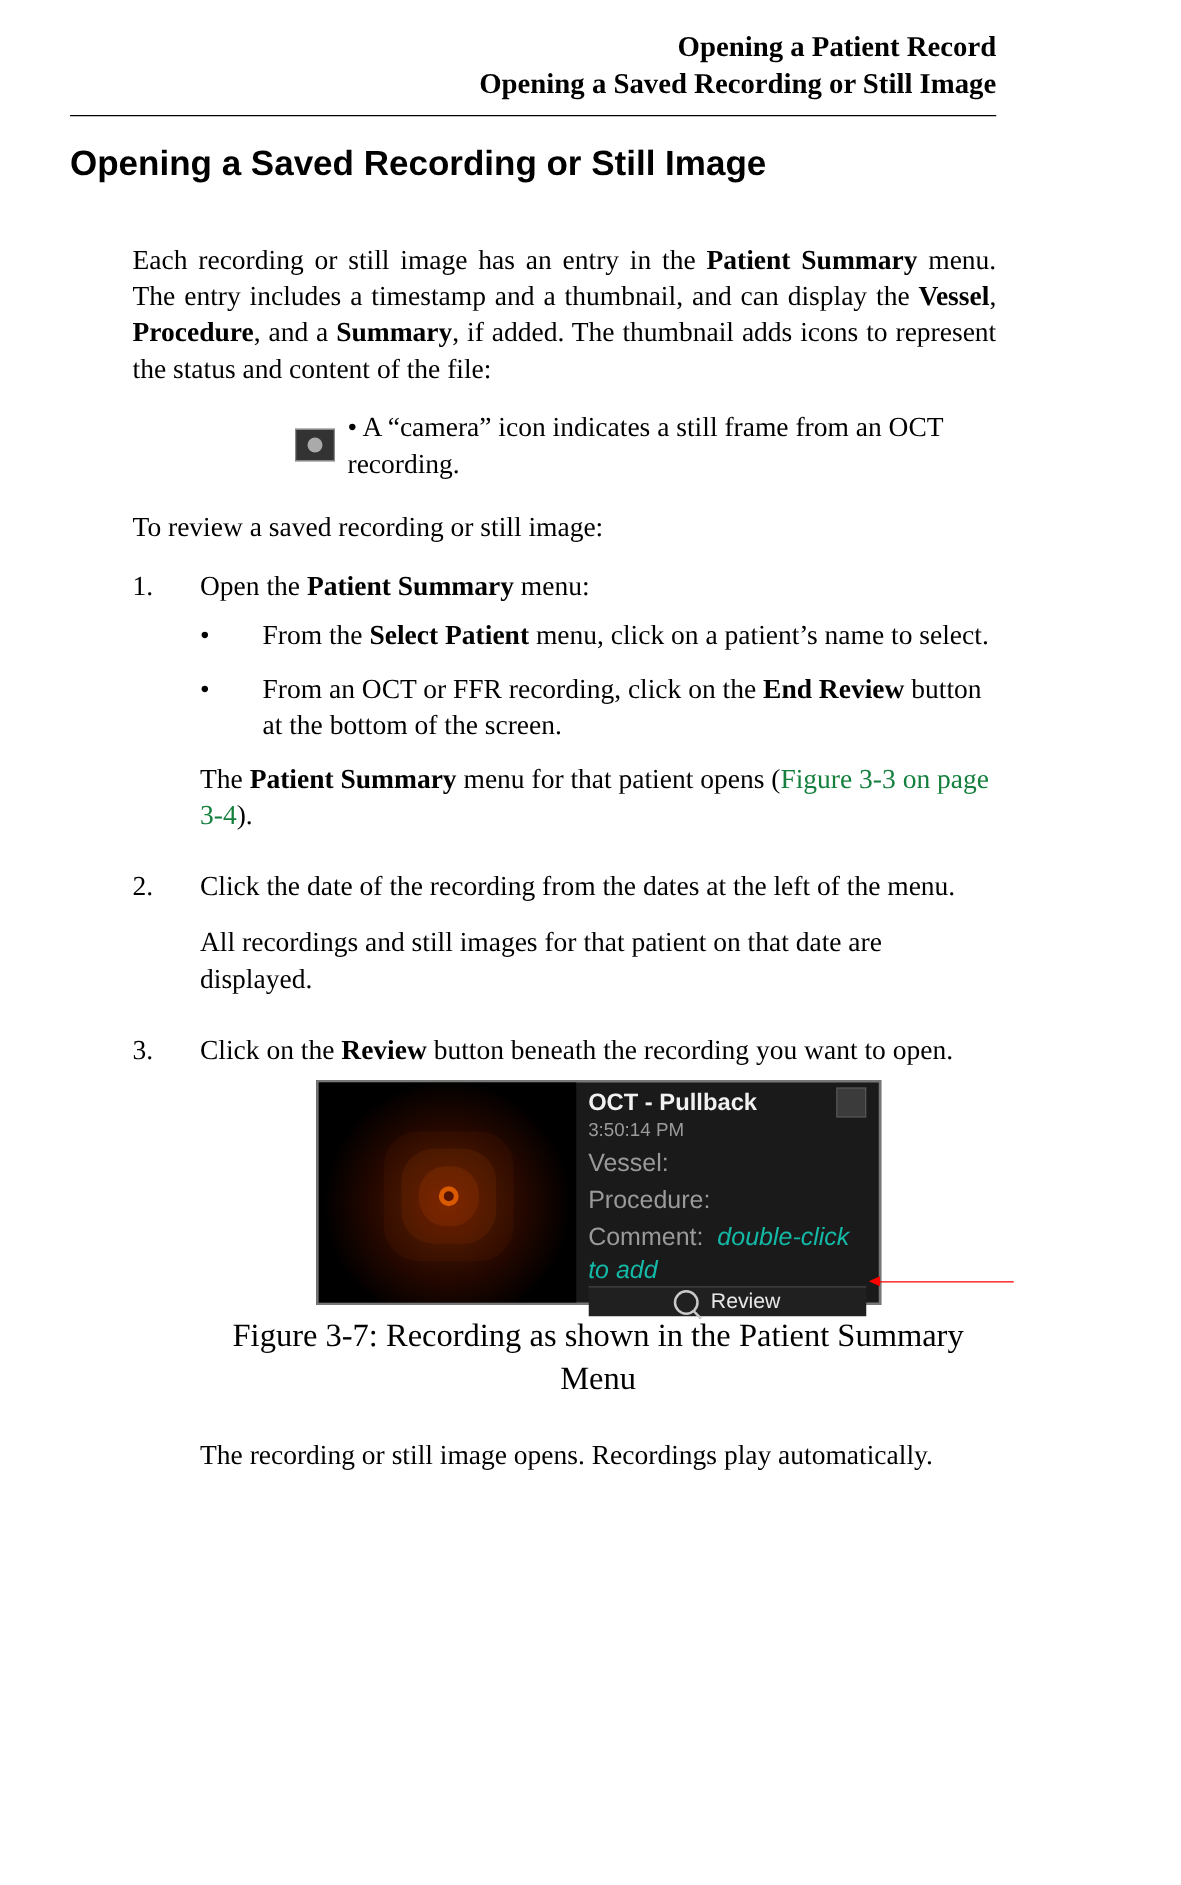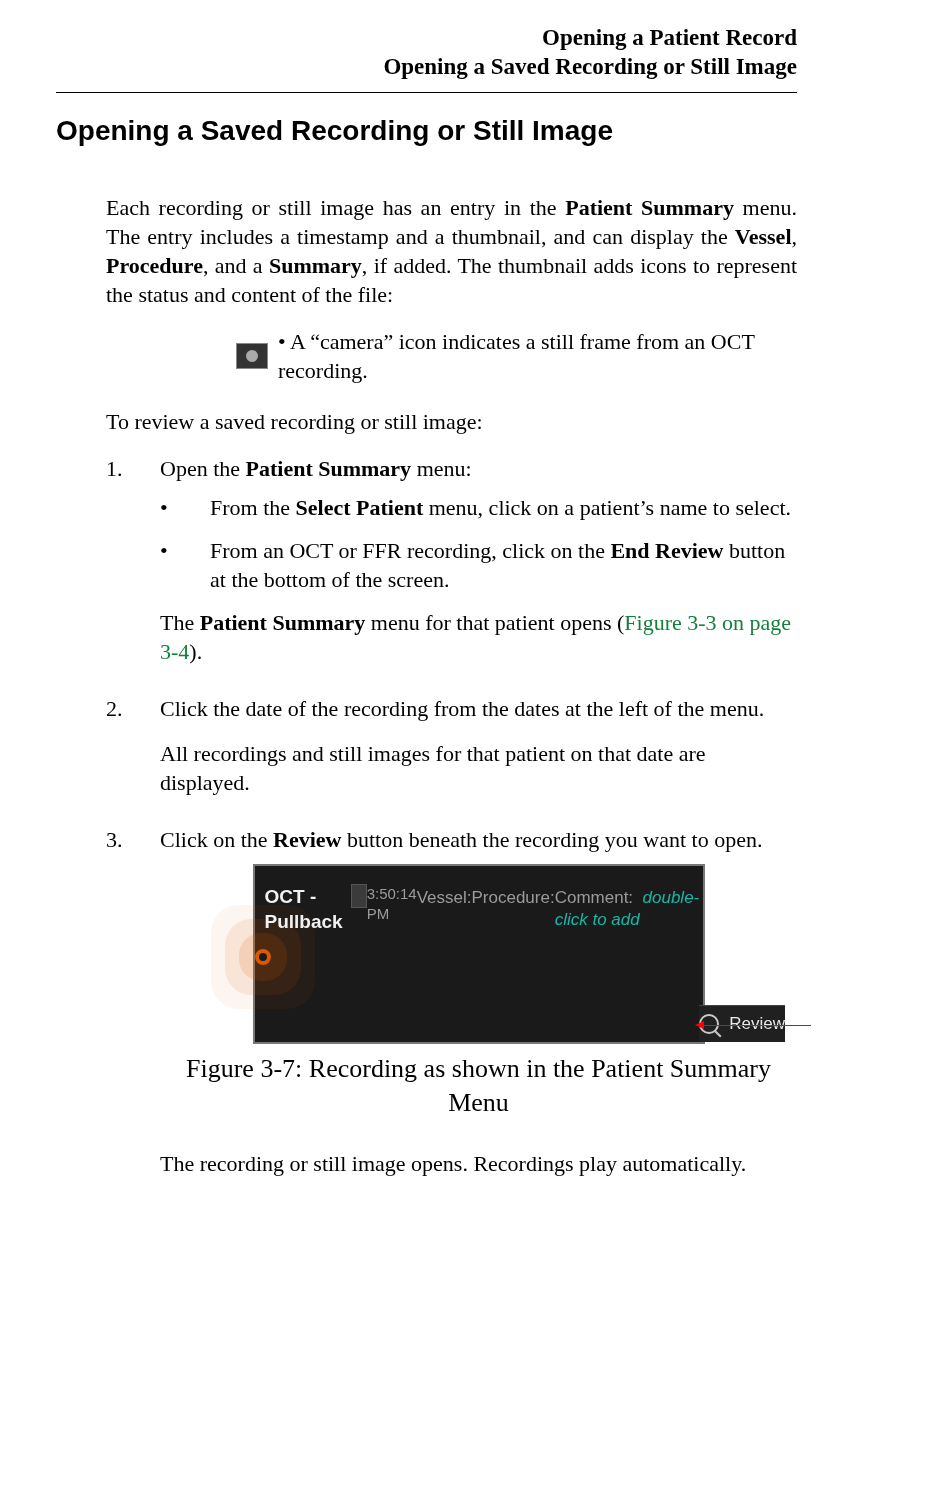--- a/index.html
+++ b/index.html
@@ -147,27 +147,27 @@
     content: "";
     position: absolute;
     top: 47%; left: 47%;
     width: 8px; height: 8px;
     border-radius: 50%;
     border: 4px solid #da5a00;
     box-shadow: 0 0 0 16px rgba(218,90,0,.15), 0 0 0 30px rgba(218,90,0,.10), 0 0 0 44px rgba(218,90,0,.06);
   }
   .meta {
     flex:1;
-    padding: 18px 10px 0 10px;
+    padding: 4px 10px 0 10px;
     font-family: Arial, Helvetica, sans-serif;
     color: #d9d9d9;
     font-size: 16.5px;
     position: relative;
     display: flex;
-    flex-direction: row;
+    flex-direction: column;
   }
   .meta .title-row {
     display:flex;
     justify-content: space-between;
     align-items: flex-start;
   }
   .meta .title {
     font-weight: bold;
     font-size: 19px;
     color: #f1f1f1;
@@ -178,21 +178,21 @@
     background: #3b3b3b;
     border: 1px solid #555;
   }
   .meta .time {
     color: #9a9a9a;
     font-size: 15px;
     margin-top: 0px;
   }
   .meta .row {
     color: #9a9a9a;
-    font-size: 17px;
+    font-size: 20px;
     margin-top: 3px;
   }
   .meta .row .hint { color: #14b8a6; font-style: italic; }
   .review-bar {
     margin-top: auto;
     height: 36px;
     border-top: 1px solid #444;
     display:flex;
     align-items: center;
     justify-content: center;

